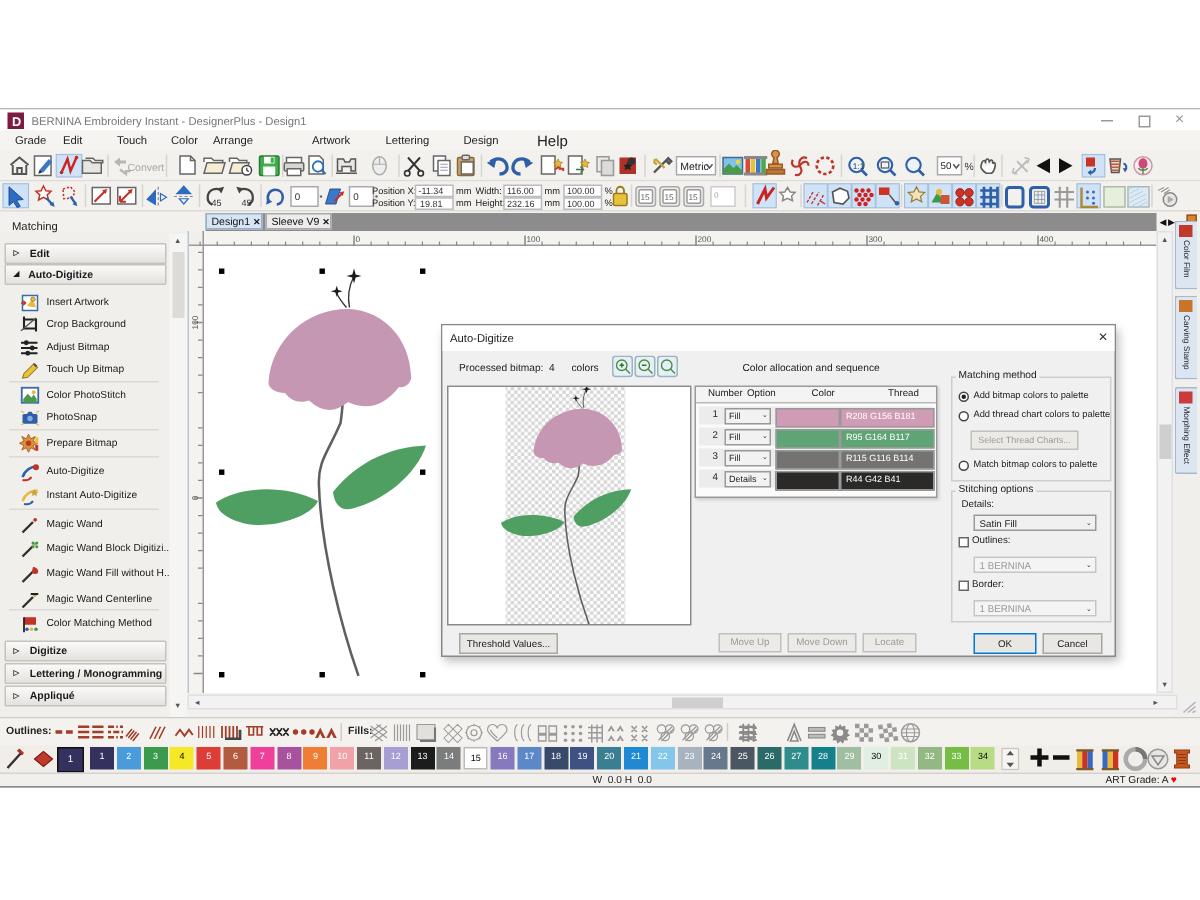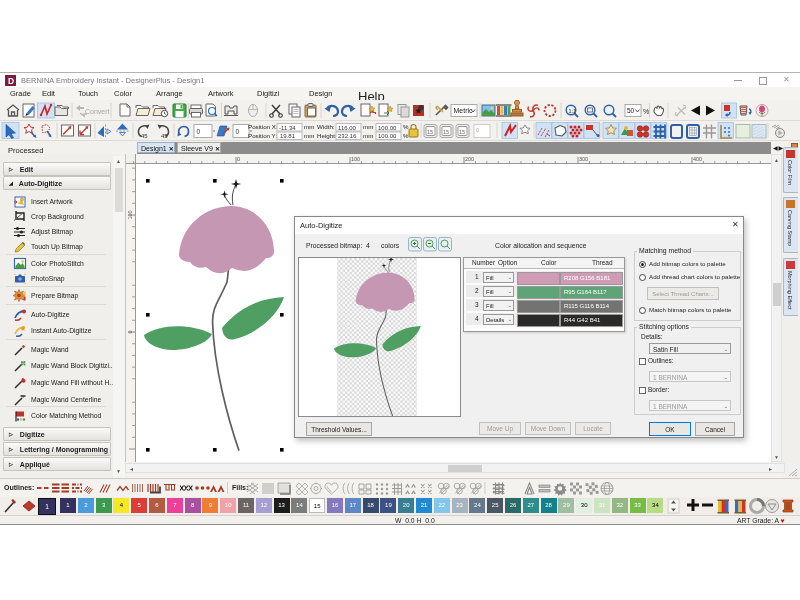--- a/index.html
+++ b/index.html
@@ -26,25 +26,25 @@
   <div class="ab" style="left:734px;top:7px;width:8px;height:1px;background:#999"></div>
   <div class="ab" style="left:759px;top:3.5px;width:6px;height:6px;border:1px solid #999"></div>
   <div class="ab" style="left:783px;top:1.5px;font-size:8px;color:#999">✕</div>
 </div>
 
 <div class="ab" style="left:0;top:14px;width:800px;height:13px;background:#f6f4f1">
   <div class="ab txt" style="left:10px;top:2px;font-size:7.5px">Grade</div>
   <div class="ab txt" style="left:42px;top:2px;font-size:7.5px">Edit</div>
   <div class="ab txt" style="left:78px;top:2px;font-size:7.5px">Touch</div>
   <div class="ab txt" style="left:114px;top:2px;font-size:7.5px">Color</div>
-  <div class="ab txt" style="left:156px;top:2px;font-size:7.5px">Arrange</div>
+  <div class="ab txt" style="left:142px;top:2px;font-size:7.5px">Arrange</div>
   <div class="ab txt" style="left:208px;top:2px;font-size:7.5px">Artwork</div>
-  <div class="ab txt" style="left:257px;top:2px;font-size:7.5px">Digitizi</div>
+  <div class="ab txt" style="left:257px;top:2px;font-size:7.5px">Lettering</div>
   <div class="ab txt" style="left:309px;top:2px;font-size:7.5px">Design</div>
-  <div class="ab txt" style="left:358px;top:2px;font-size:13px">Help</div>
+  <div class="ab txt" style="left:358px;top:2px;font-size:10px">Help</div>
 </div>
 
 <div class="ab" style="left:0;top:27px;width:800px;height:21px;background:#f3f1ee;border-bottom:1px solid #dedbd6;box-sizing:border-box"></div>
 <div class="ab" style="left:0;top:48px;width:800px;height:20px;background:#f3f1ee;border-bottom:1px solid #dedbd6;box-sizing:border-box"></div>
 <svg class="ab" style="left:0;top:27px" width="800" height="21" viewBox="0 0 800 21">
       <path d="M7,10 L13,5 L19,10 M8.5,10 V16 H17.5 V10 M11.5,16 V12 H14.5 V16" fill="none" stroke="#555" stroke-width="1.3"></path>
 <rect x="23" y="4" width="11" height="13" fill="#fff" stroke="#666"></rect>
       <path d="M26.5,13 L32.5,6 L34.8,8 L28.8,15 Z" fill="#3b79c4"></path>
       <path d="M26.5,13 l-1,2.8 l2.9,-0.9 Z" fill="#222"></path>
 <rect x="37.5" y="3" width="17" height="15" fill="#cfe2f6" stroke="#a3c0de" stroke-width="0.8"></rect>
@@ -316,21 +316,21 @@
       <path d="M778.5,9.5 l4,2.5 -4,2.5 Z" fill="#aaa"></path>
     </svg>
 
 <div class="ab" style="left:137px;top:69px;width:634px;height:12px;background:#8c8c8c"></div>
 <div class="ab" style="left:137px;top:69px;width:38px;height:11px;background:#d8e4f3;border:1px solid #9ab0c8;font-size:7px;color:#111;line-height:11px;box-sizing:border-box"><span style="margin-left:3px">Design1</span> <b style="font-size:6px">✕</b></div>
 <div class="ab" style="left:177px;top:69px;width:44px;height:11px;background:#ececec;border:1px solid #aaa;font-size:7px;color:#111;line-height:11px;box-sizing:border-box"><span style="margin-left:3px">Sleeve V9</span> <b style="font-size:6px">✕</b></div>
 <div class="ab" style="left:773px;top:71px;width:26px;font-size:6px;color:#111;letter-spacing:1px">◀▶</div>
 <div class="ab" style="left:791px;top:70px;width:7px;height:9px;background:#d98434;border:1px solid #995522;box-sizing:border-box"></div>
 
 <div class="ab" style="left:0;top:81px;width:125px;height:324px;background:#f1efeb"></div>
-<div class="ab txt" style="left:8px;top:73px;font-size:7.5px">Processed</div>
+<div class="ab txt" style="left:8px;top:73px;font-size:7.5px">Matching</div>
 <div class="gbar" style="top:89px"><span style="margin-left:5px;font-size:5px;vertical-align:1px">▷</span><b style="margin-left:7px">Edit</b></div>
 <div class="gbar" style="top:103px"><span style="margin-left:5px;font-size:5px;vertical-align:1px">◢</span><b style="margin-left:6px">Auto-Digitize</b></div>
 <div class="gbar" style="top:354px"><span style="margin-left:5px;font-size:5px;vertical-align:1px">▷</span><b style="margin-left:7px">Digitize</b></div>
 <div class="gbar" style="top:369px"><span style="margin-left:5px;font-size:5px;vertical-align:1px">▷</span><b style="margin-left:7px">Lettering / Monogramming</b></div>
 <div class="gbar" style="top:384px"><span style="margin-left:5px;font-size:5px;vertical-align:1px">▷</span><b style="margin-left:7px">Appliqué</b></div>
 <div class="pitem" style="top:123px;left:31px">Insert Artwork</div>
 <div class="pitem" style="top:138px;left:31px">Crop Background</div>
 <div class="pitem" style="top:153px;left:31px">Adjust Bitmap</div>
 <div class="pitem" style="top:168px;left:31px">Touch Up Bitmap</div>
 <div class="psep" style="top:181px"></div>

